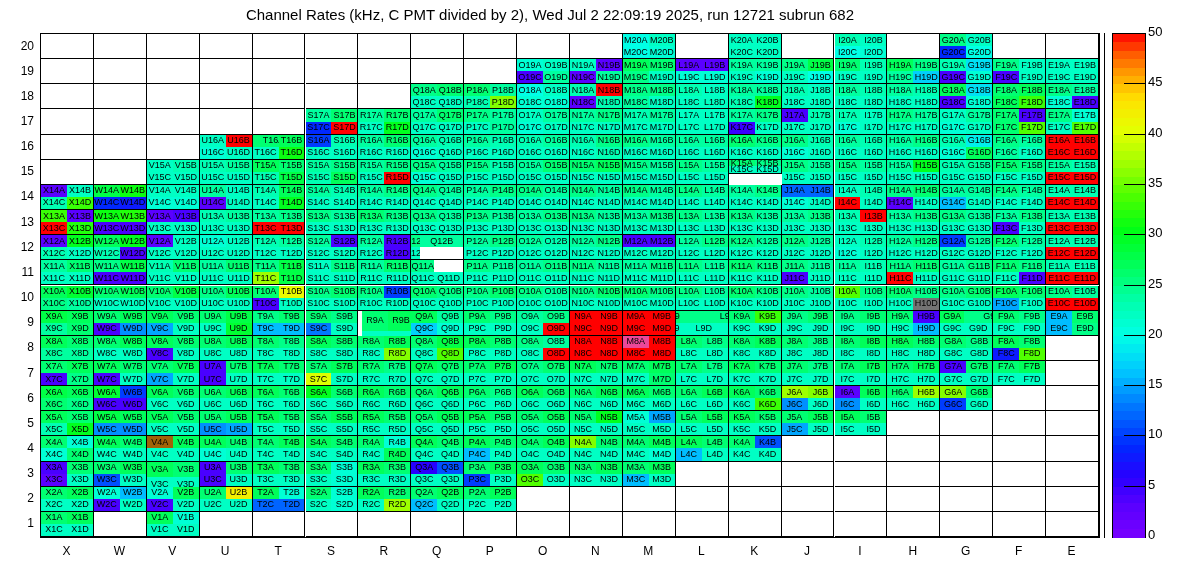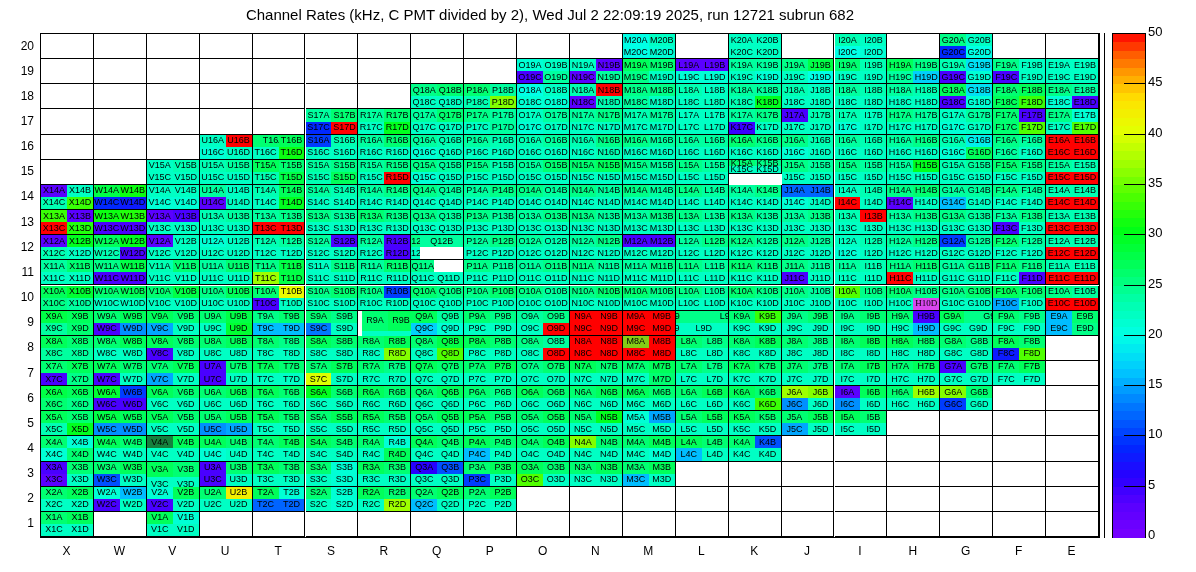--- a/index.html
+++ b/index.html
@@ -1153,21 +1153,21 @@
       <div class="mcell" style="left: 793.5px; top: 251.5px; width: 52.9px; height: 25.15px;">
         <div class="pad" style="background: rgb(80, 255, 0);">I10A</div>
         <div class="pad" style="background: rgb(0, 255, 136);">I10B</div>
         <div class="pad" style="background: rgb(0, 255, 196);">I10C</div>
         <div class="pad" style="background: rgb(0, 255, 196);">I10D</div>
       </div>
       <div class="mcell" style="left: 846.4px; top: 251.5px; width: 52.9px; height: 25.15px;">
         <div class="pad" style="background: rgb(0, 255, 113);">H10A</div>
         <div class="pad" style="background: rgb(0, 255, 136);">H10B</div>
         <div class="pad" style="background: rgb(0, 255, 196);">H10C</div>
-        <div class="pad" style="background: #d946ef; font-family: Liberation Serif, serif;">H10D</div>
+        <div class="pad" style="background: #737373;">H10D</div>
       </div>
       <div class="mcell" style="left: 899.3px; top: 251.5px; width: 52.9px; height: 25.15px;">
         <div class="pad" style="background: rgb(0, 255, 136);">G10A</div>
         <div class="pad" style="background: rgb(0, 255, 113);">G10B</div>
         <div class="pad" style="background: rgb(0, 255, 196);">G10C</div>
         <div class="pad" style="background: rgb(0, 255, 196);">G10D</div>
       </div>
       <div class="mcell" style="left: 952.2px; top: 251.5px; width: 52.9px; height: 25.15px;">
         <div class="pad" style="background: rgb(0, 255, 90);">F10A</div>
         <div class="pad" style="background: rgb(0, 255, 113);">F10B</div>
@@ -1360,21 +1360,21 @@
         <div class="pad" style="background: rgb(0, 255, 196);">O8C</div>
         <div class="pad" style="background: rgb(255, 0, 0);">O8D</div>
       </div>
       <div class="mcell" style="left: 529px; top: 301.8px; width: 52.9px; height: 25.15px;">
         <div class="pad" style="background: rgb(255, 0, 0);">N8A</div>
         <div class="pad" style="background: rgb(255, 0, 0);">N8B</div>
         <div class="pad" style="background: rgb(255, 0, 0);">N8C</div>
         <div class="pad" style="background: rgb(255, 0, 0);">N8D</div>
       </div>
       <div class="mcell" style="left: 581.9px; top: 301.8px; width: 52.9px; height: 25.15px;">
-        <div class="pad" style="background: #84cc16; text-align: right;">M8A</div>
+        <div class="pad" style="background: #ec4899; text-align: right;">M8A</div>
         <div class="pad" style="background: rgb(255, 0, 0);">M8B</div>
         <div class="pad" style="background: rgb(255, 0, 0);">M8C</div>
         <div class="pad" style="background: rgb(255, 0, 0);">M8D</div>
       </div>
       <div class="mcell" style="left: 634.8px; top: 301.8px; width: 52.9px; height: 25.15px;">
         <div class="pad" style="background: rgb(0, 255, 113);">L8A</div>
         <div class="pad" style="background: rgb(0, 255, 136);">L8B</div>
         <div class="pad" style="background: rgb(0, 255, 196);">L8C</div>
         <div class="pad" style="background: rgb(0, 255, 196);">L8D</div>
       </div>
@@ -1746,21 +1746,21 @@
         <div class="pad" style="background: rgb(0, 255, 213);">X4C</div>
         <div class="pad" style="background: rgb(0, 255, 113);">X4D</div>
       </div>
       <div class="mcell" style="left: 52.9px; top: 402.4px; width: 52.9px; height: 25.15px;">
         <div class="pad" style="background: rgb(0, 255, 90);">W4A</div>
         <div class="pad" style="background: rgb(0, 255, 113);">W4B</div>
         <div class="pad" style="background: rgb(0, 255, 196);">W4C</div>
         <div class="pad" style="background: rgb(0, 255, 196);">W4D</div>
       </div>
       <div class="mcell" style="left: 105.8px; top: 402.4px; width: 52.9px; height: 25.15px;">
-        <div class="pad" style="background: #15803d;">V4A</div>
+        <div class="pad" style="background: #a16207;">V4A</div>
         <div class="pad" style="background: rgb(0, 255, 90);">V4B</div>
         <div class="pad" style="background: rgb(0, 255, 196);">V4C</div>
         <div class="pad" style="background: rgb(0, 255, 196);">V4D</div>
       </div>
       <div class="mcell" style="left: 158.7px; top: 402.4px; width: 52.9px; height: 25.15px;">
         <div class="pad" style="background: rgb(0, 255, 90);">U4A</div>
         <div class="pad" style="background: rgb(0, 255, 113);">U4B</div>
         <div class="pad" style="background: rgb(0, 255, 213);">U4C</div>
         <div class="pad" style="background: rgb(0, 255, 196);">U4D</div>
       </div>

